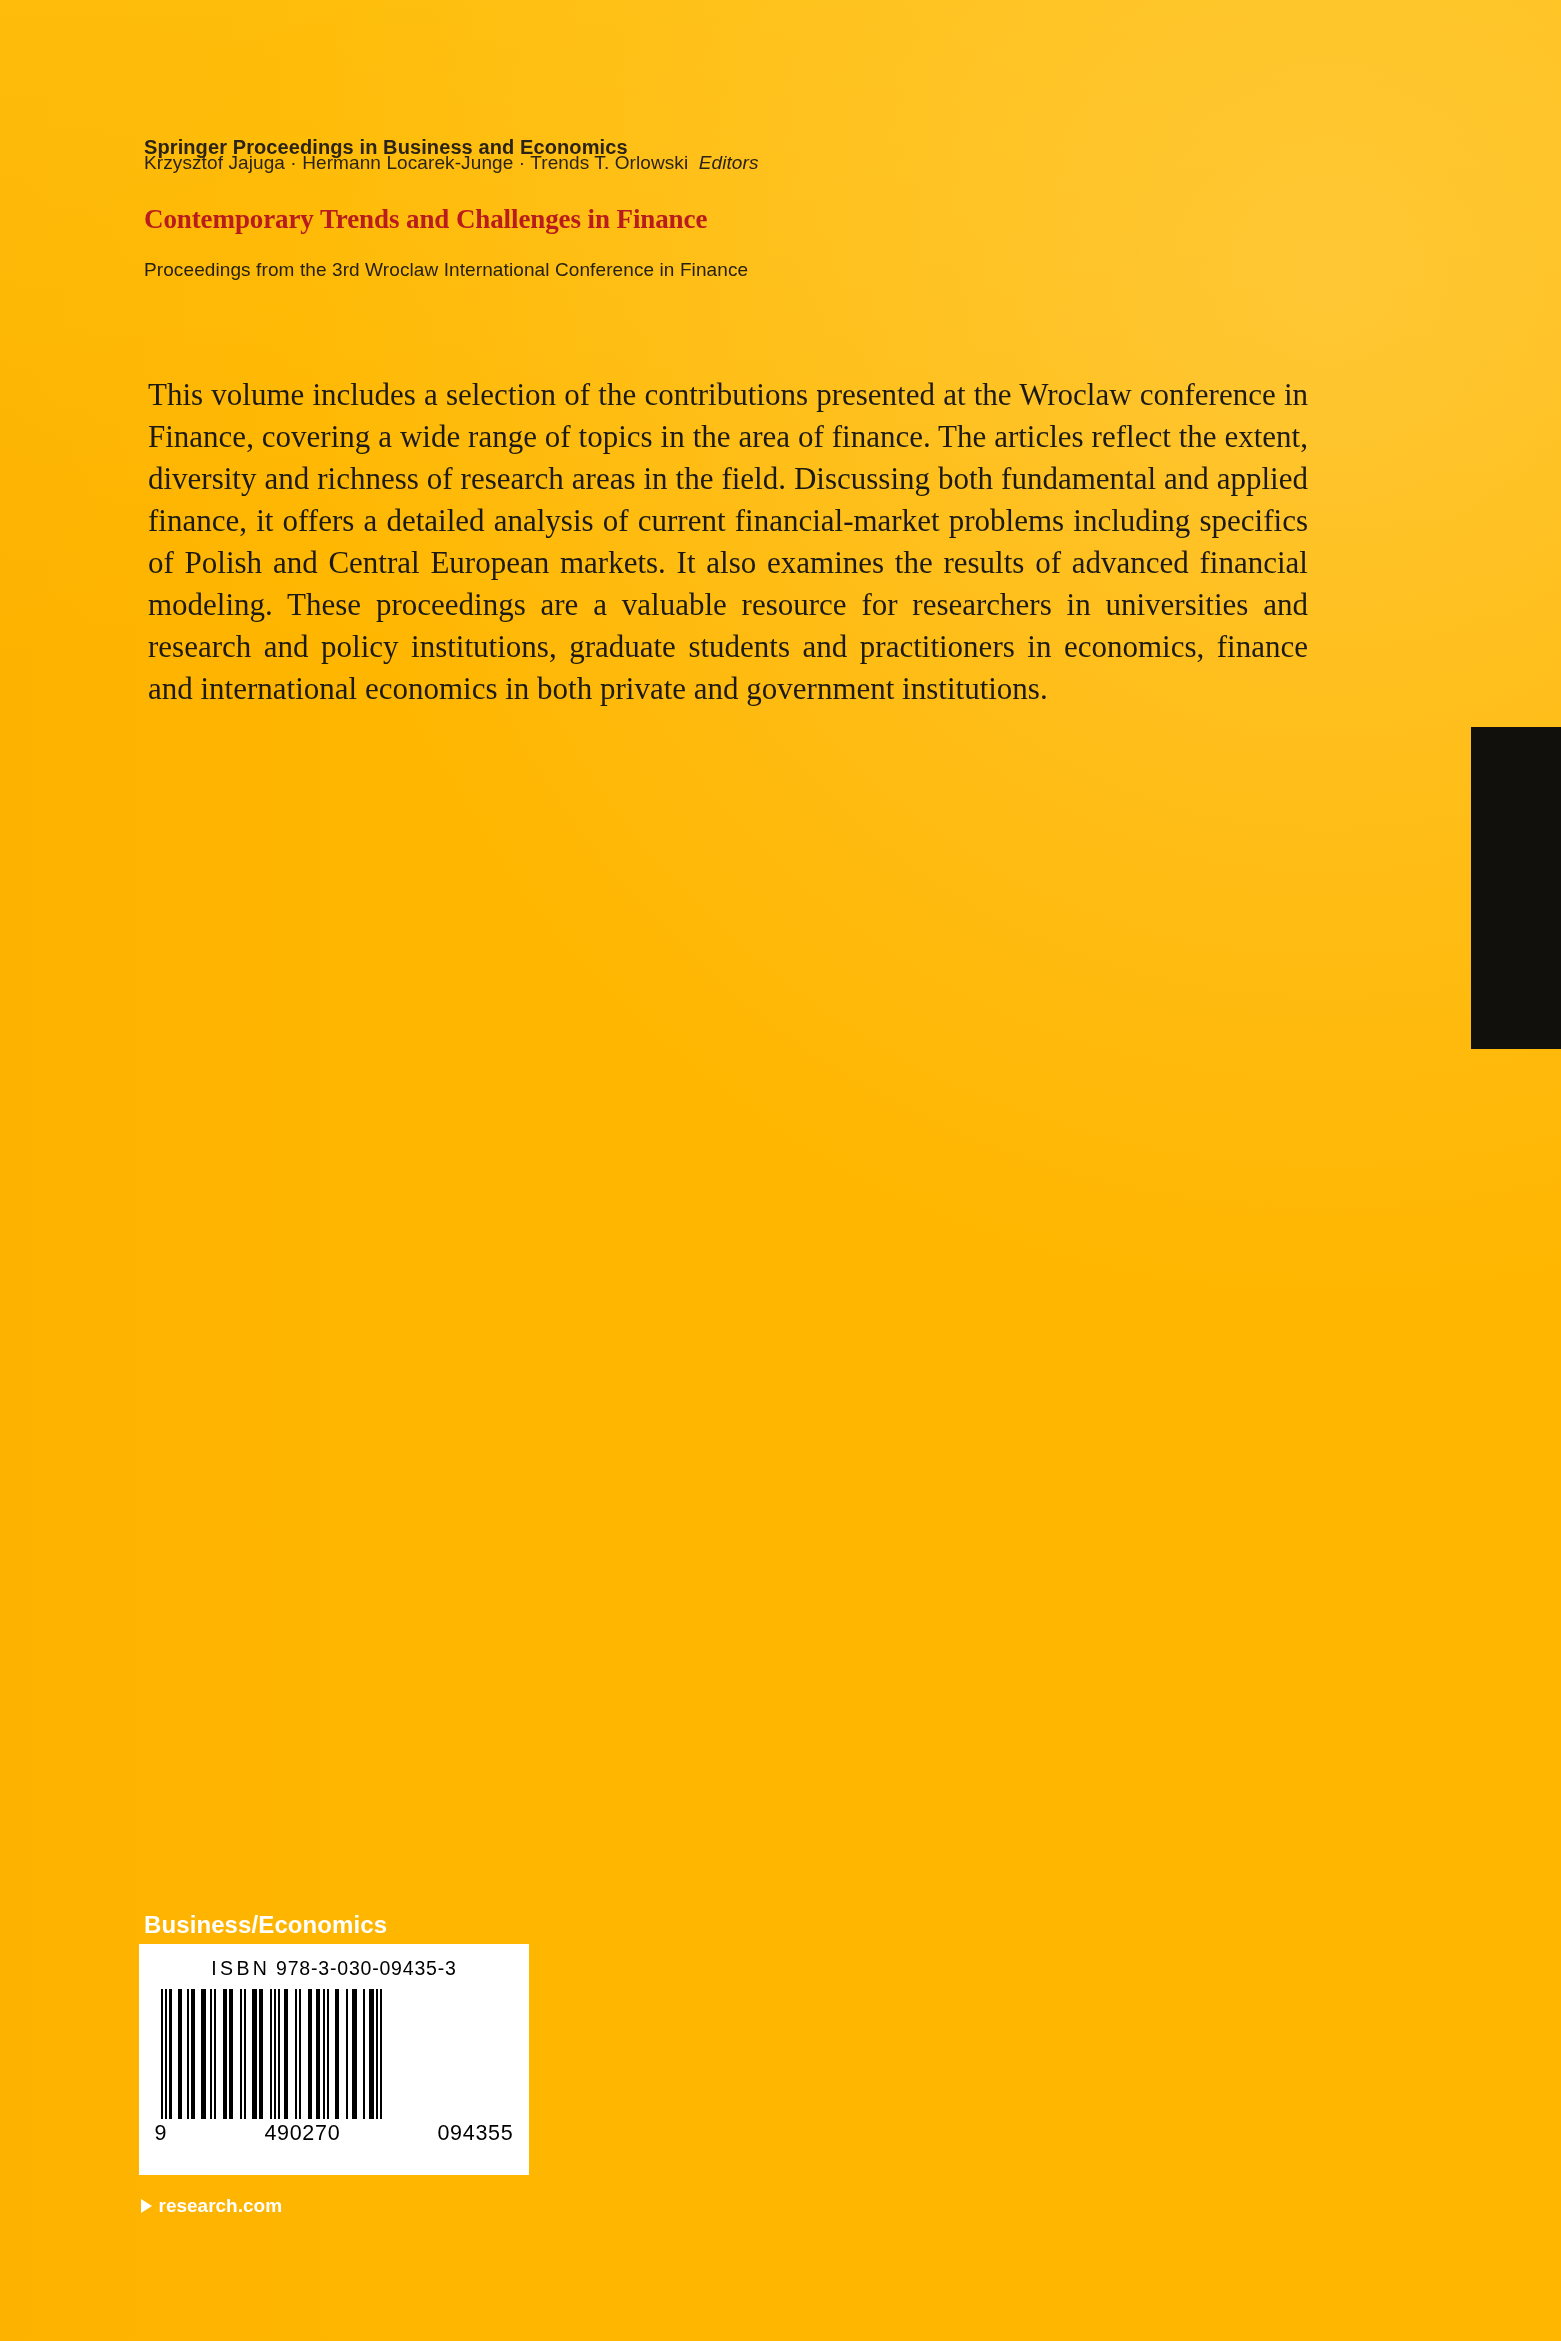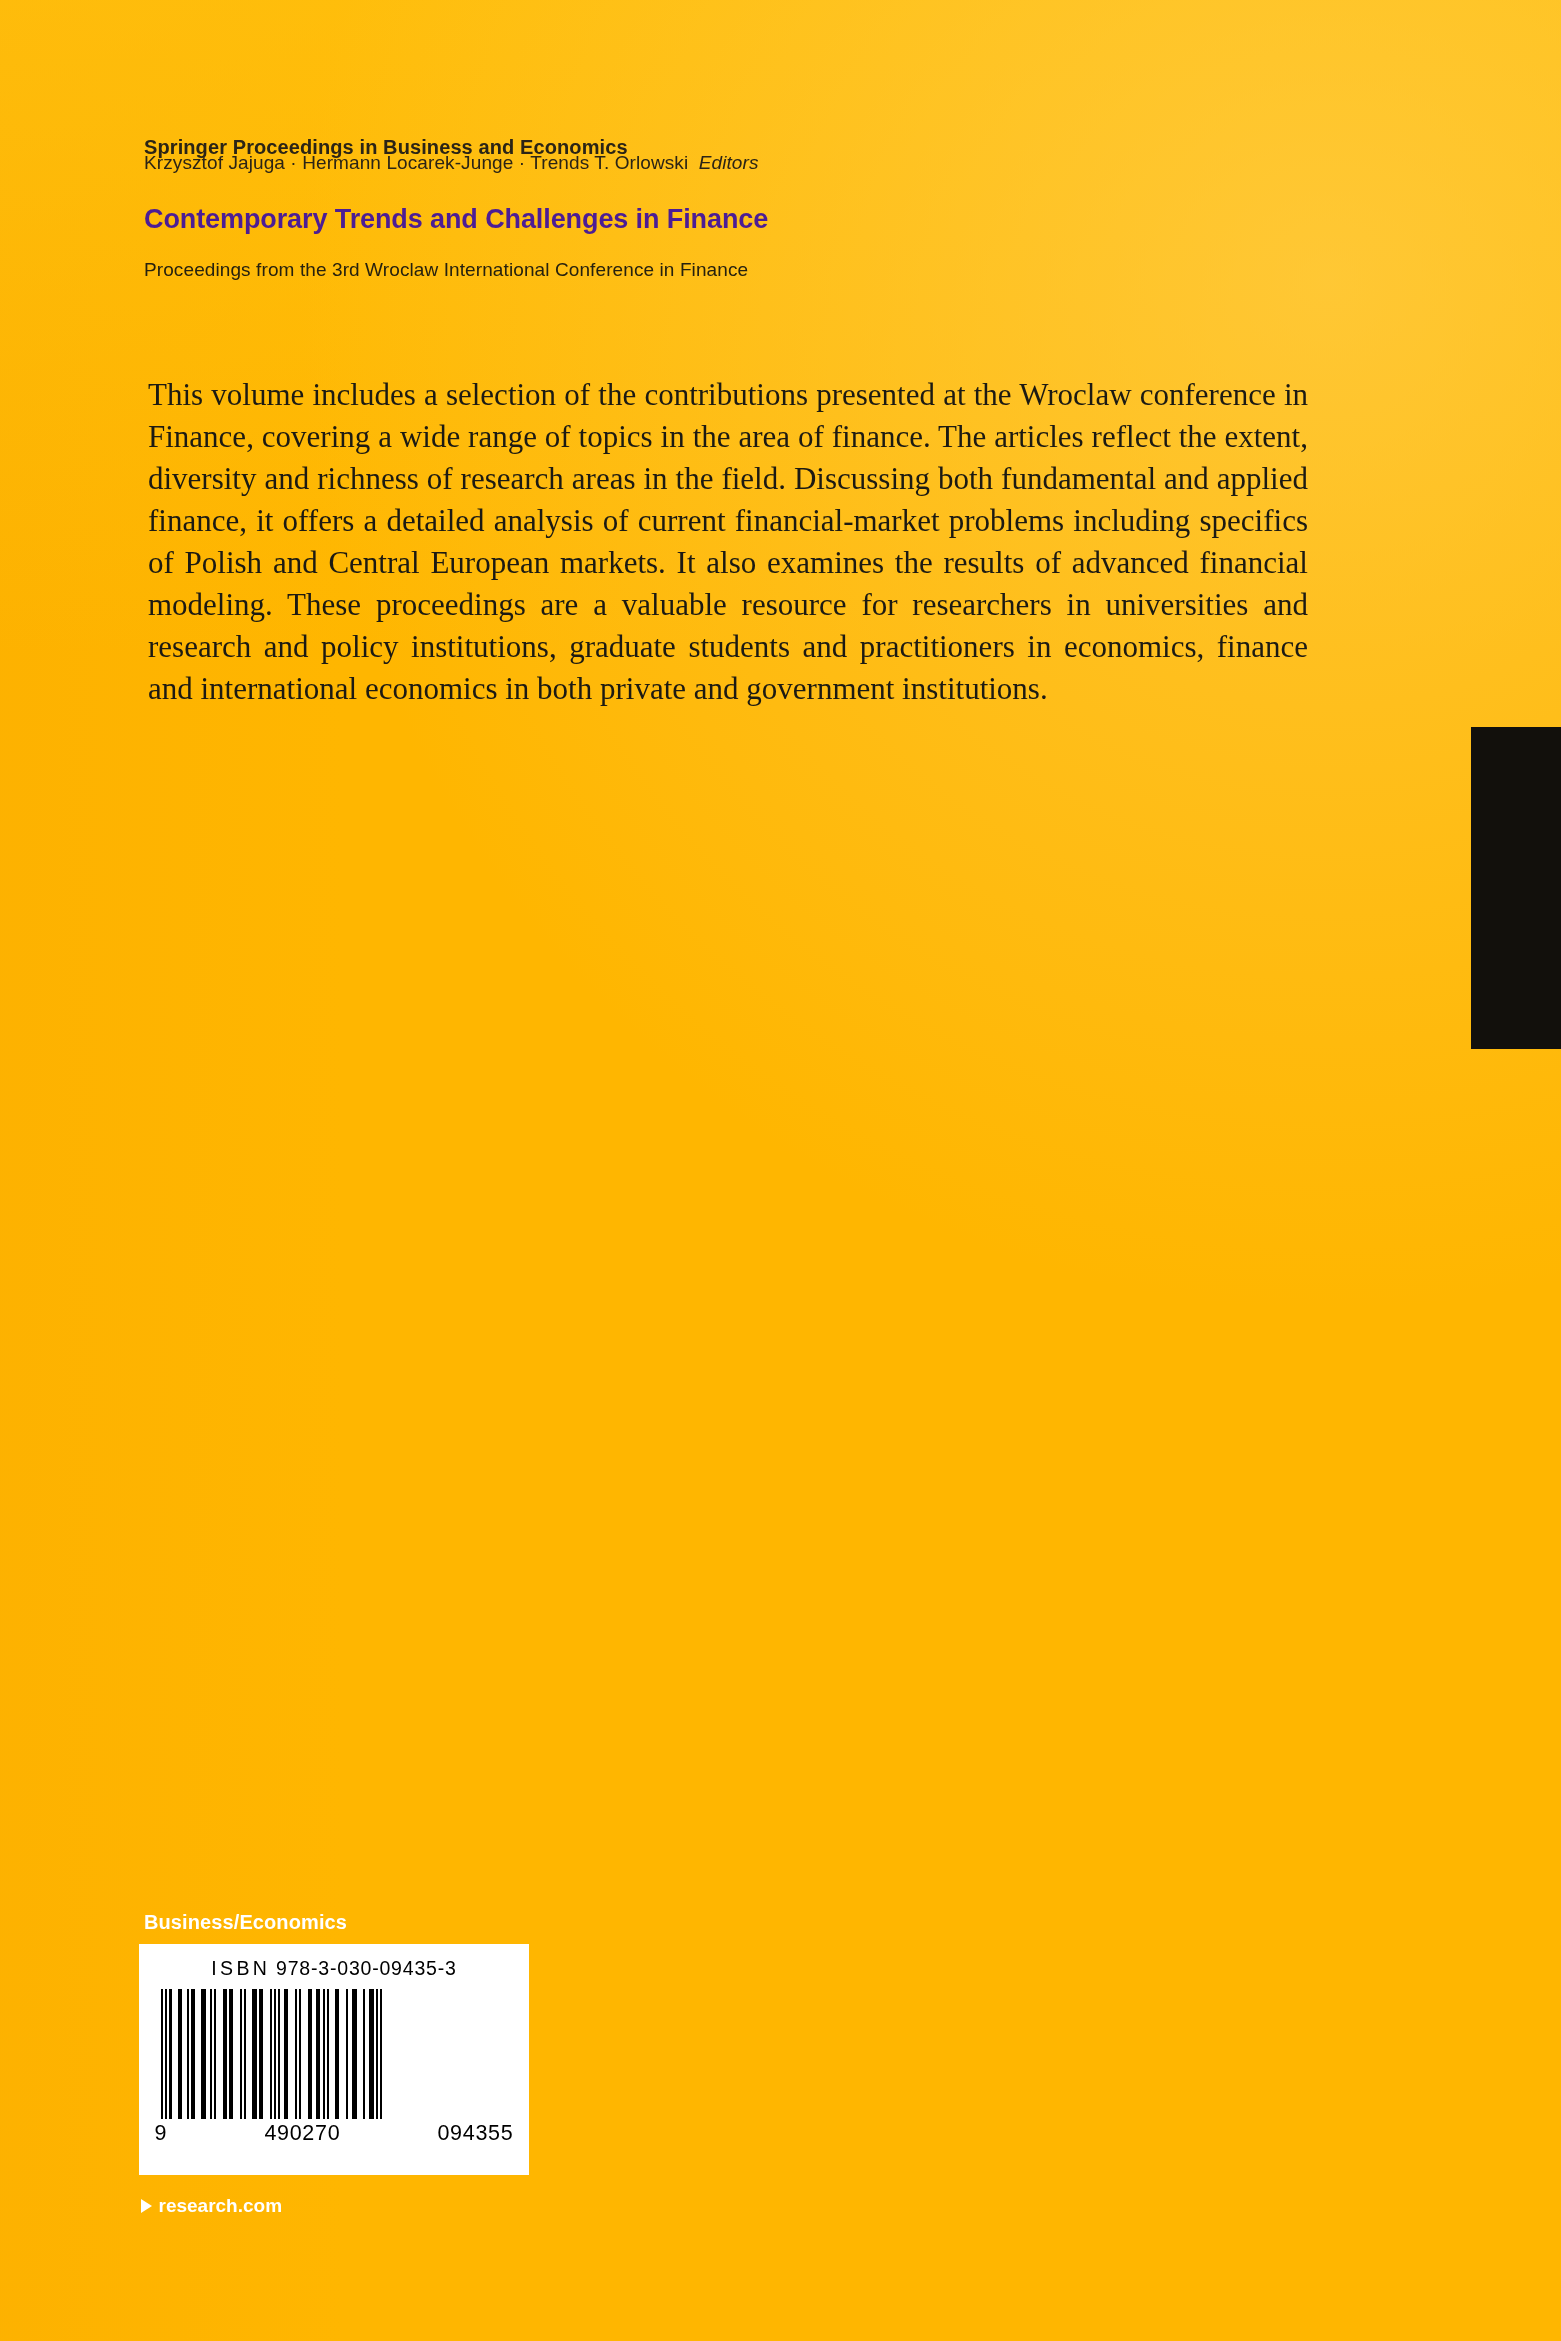--- a/index.html
+++ b/index.html
@@ -66,22 +66,23 @@
   .editors-line .editors-tag {
     font-style: italic;
     margin-left: 10.4px;
   }
   .book-title {
     position: absolute;
     left: 144px;
     top: 204px;
     font-size: 27px;
     font-weight: bold;
-    color: #4c1d95;
+    color: #b91c1c;
     letter-spacing: -0.1px;
+    font-family: Liberation Serif, serif;
   }
   .book-subtitle {
     position: absolute;
     left: 144px;
     top: 259px;
     font-size: 19px;
     color: #26210f;
     letter-spacing: 0.1px;
   }
 
@@ -97,21 +98,21 @@
     color: #1c1a13;
     text-align: justify;
     text-justify: inter-word;
   }
 
   
   .category {
     position: absolute;
     left: 144px;
     top: 1911px;
-    font-size: 20px;
+    font-size: 24px;
     font-weight: bold;
     color: #ffffff;
     letter-spacing: 0.1px;
   }
   .barcode-box {
     position: absolute;
     left: 139px;
     top: 1944px;
     width: 390px;
     height: 231px;

